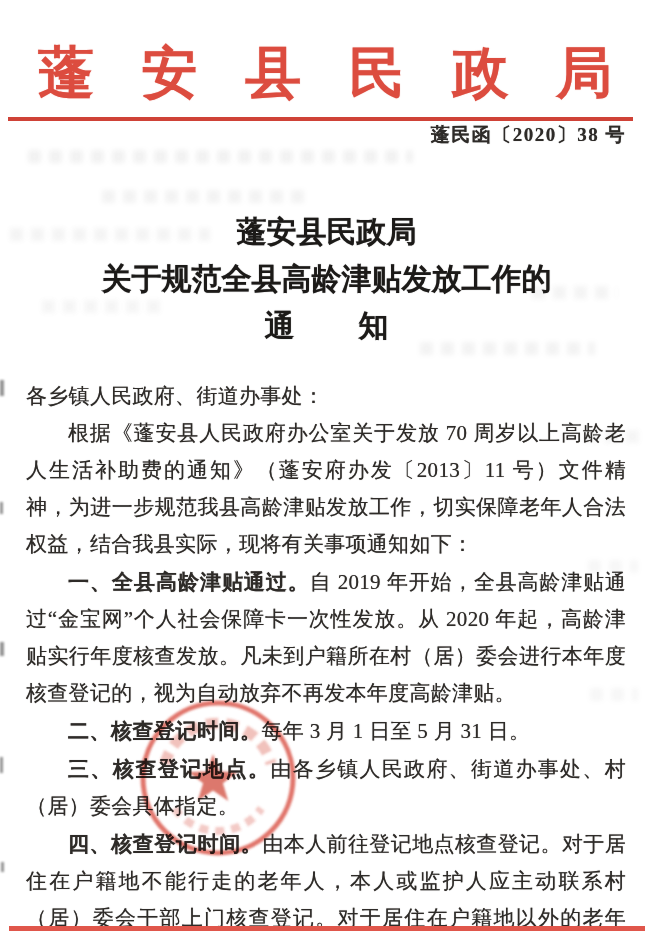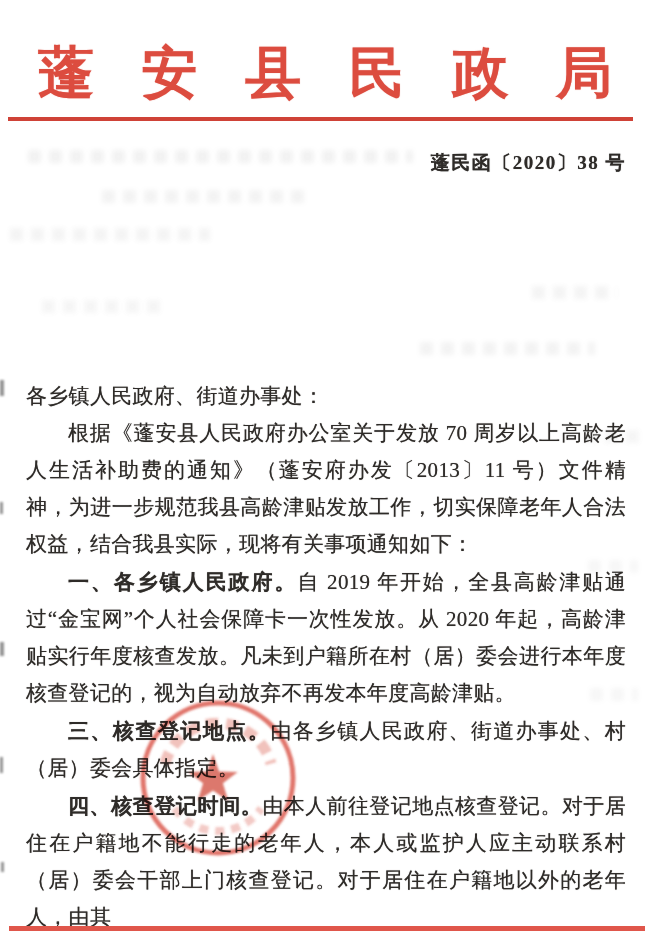--- a/index.html
+++ b/index.html
@@ -30,21 +30,21 @@
   .red-rule {
     position: absolute;
     left: 8px; top: 117px;
     width: 625px; height: 4px;
     background: #cf4237;
     filter: blur(.4px);
   }
 
   .doc-number {
     position: absolute;
-    top: 150px; right: 27px;
+    top: 122px; right: 27px;
     font-size: 19px;
     font-weight: 700;
     color: #2e2b28;
     letter-spacing: 1.5px;
     text-shadow: 0 0 .7px rgba(40,40,40,.7);
   }
 
   .title-block {
     position: absolute;
     left: 0; top: 208px;
@@ -121,25 +121,33 @@
     <span>县</span>
     <span>民</span>
     <span>政</span>
     <span>局</span>
   </div>
 
   <div class="red-rule"></div>
 
   <div class="doc-number">蓬民函〔2020〕38 号</div>
 
+  <div class="title-block">
+    <div>蓬安县民政局</div>
+    <div>关于规范全县高龄津贴发放工作的</div>
+    <div>
+      <span class="title-gap">通</span><span>知</span>
+    </div>
+  </div>
 
   <div class="doc-body">
       <p class=""><span class="run">各乡镇人民政府、街道办事处：</span></p>
       <p class="indent"><span class="run">根据《蓬安县人民政府办公室关于发放 70 周岁以上高龄老人生活补助费的通知》（蓬安府办发〔2013〕11 号）文件精神，为进一步规范我县高龄津贴发放工作，切实保障老年人合法权益，结合我县实际，现将有关事项通知如下：</span></p>
-      <p class="indent"><span class="lead">一、各乡镇人民政府。</span><span class="run">自 2019 年开始，全县高龄津贴通过“金宝网”个人社会保障卡一次性发放。从 2020 年起，高龄津贴实行年度核查发放。凡未到户籍所在村（居）委会进行本年度核查登记的，视为自动放弃不再发本年度高龄津贴。</span></p>
+      <p class="indent"><span class="lead">一、全县高龄津贴通过。</span><span class="run">自 2019 年开始，全县高龄津贴通过“金宝网”个人社会保障卡一次性发放。从 2020 年起，高龄津贴实行年度核查发放。凡未到户籍所在村（居）委会进行本年度核查登记的，视为自动放弃不再发本年度高龄津贴。</span></p>
+      <p class="indent"><span class="lead">二、核查登记时间。</span><span class="run">每年 3 月 1 日至 5 月 31 日。</span></p>
       <p class="indent"><span class="lead">三、核查登记地点。</span><span class="run">由各乡镇人民政府、街道办事处、村（居）委会具体指定。</span></p>
       <p class="indent"><span class="lead">四、核查登记时间。</span><span class="run">由本人前往登记地点核查登记。对于居住在户籍地不能行走的老年人，本人或监护人应主动联系村（居）委会干部上门核查登记。对于居住在户籍地以外的老年人，由其</span></p>
     </div>
 
   <svg class="seal" viewBox="0 0 160 160">
     <defs>
       <filter id="sealblur" x="-20%" y="-20%" width="140%" height="140%">
         <feGaussianBlur stdDeviation="1.1"></feGaussianBlur>
       </filter>
     </defs>

